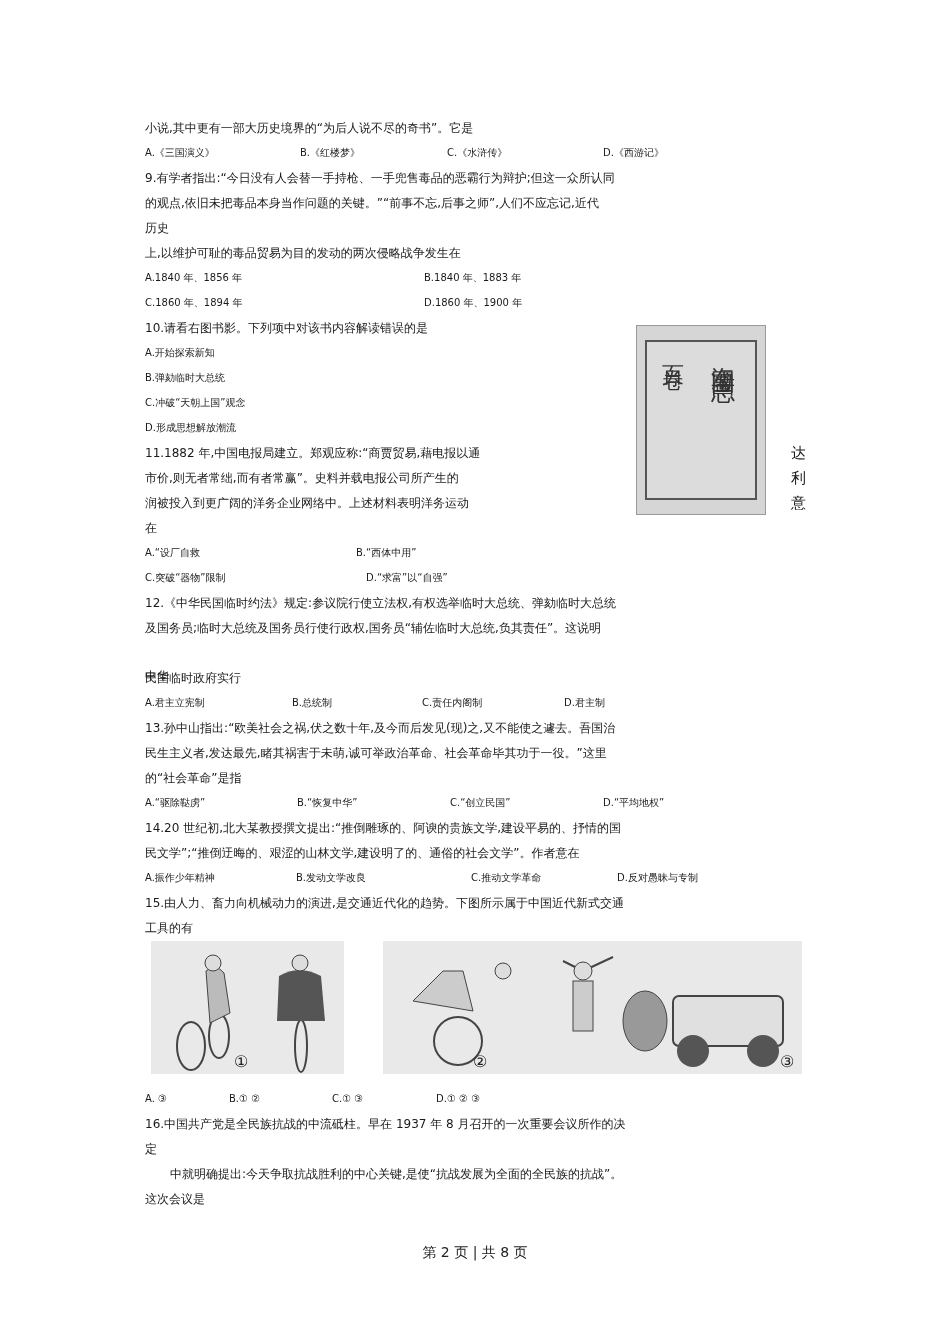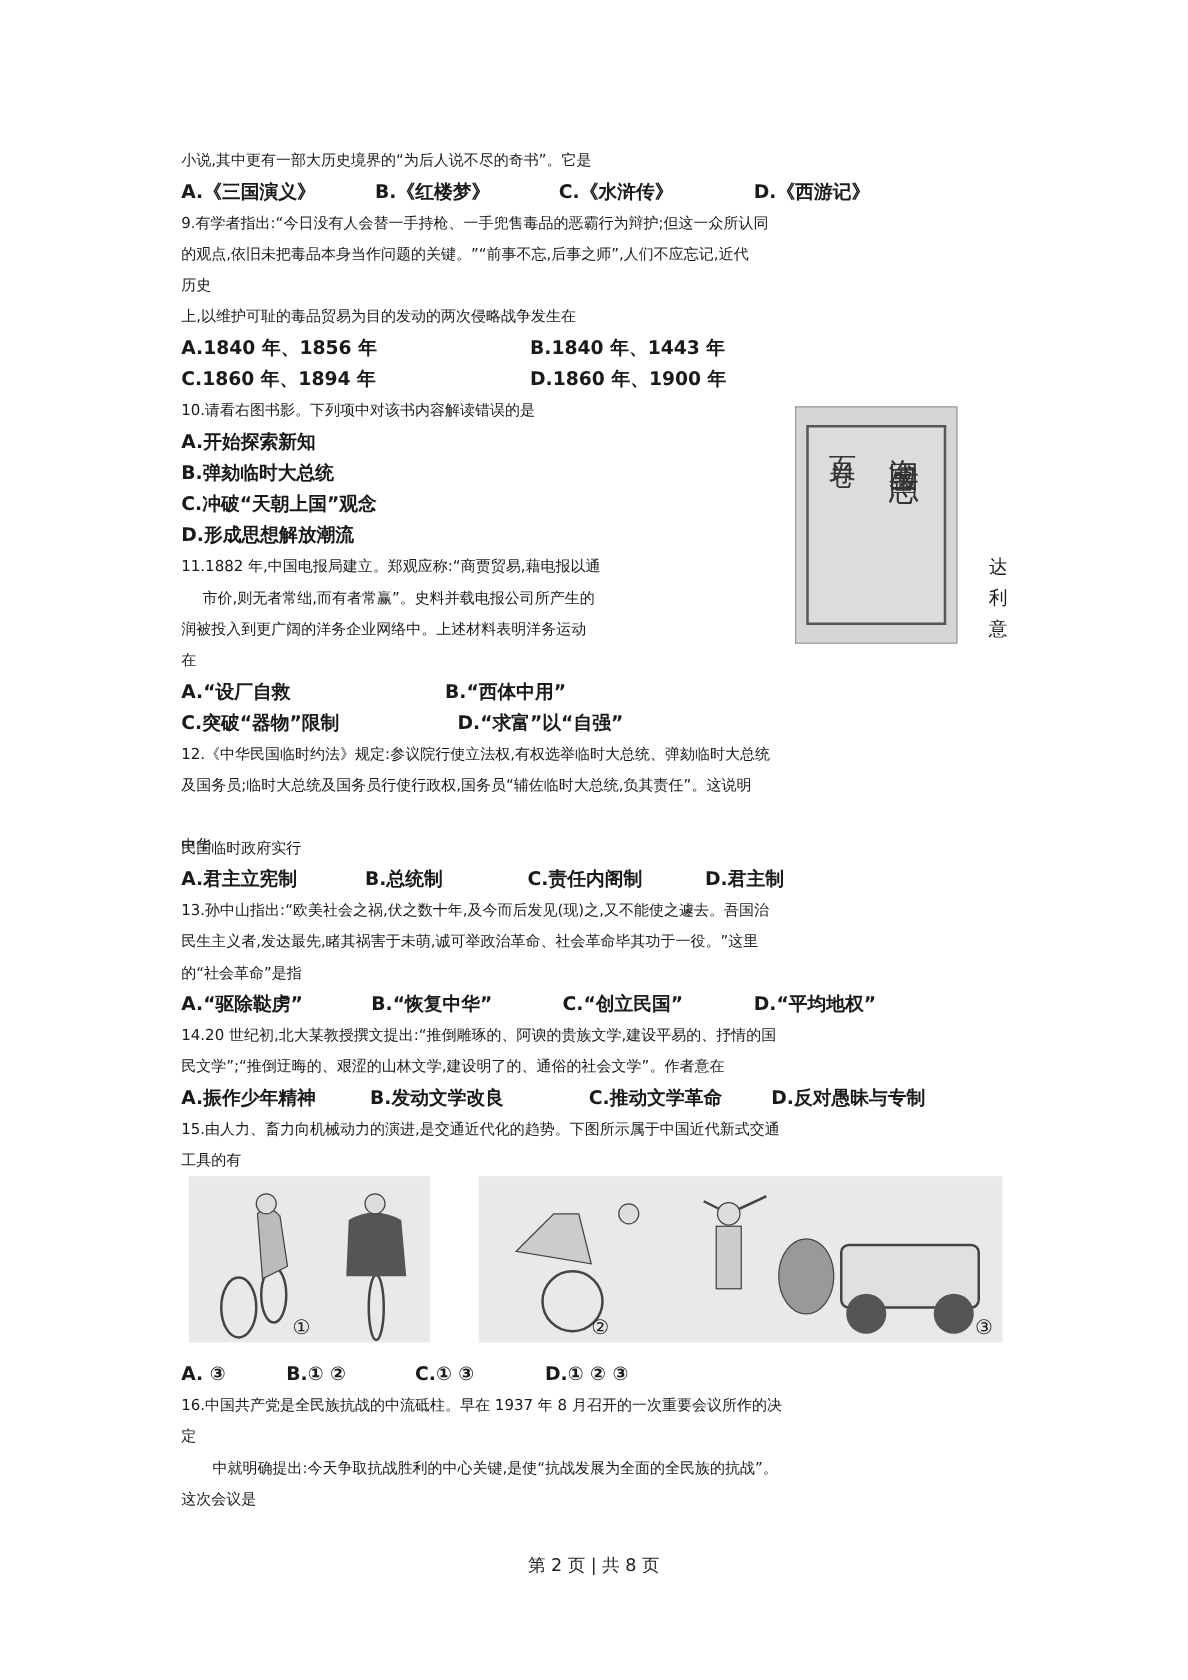--- a/index.html
+++ b/index.html
@@ -5,21 +5,21 @@
   html, body { margin: 0; padding: 0; background: #ffffff; }
   body {
     width: 950px; height: 1344px; position: relative; overflow: hidden;
     font-family: "DejaVu Sans", "Liberation Sans", sans-serif;
     color: #1a1a1a;
   }
   .line {
     position: absolute; left: 145px;
     font-size: 12px; line-height: 24px; white-space: nowrap;
   }
-  .opt { position: absolute; font-size: 15px; line-height: 24px; white-space: nowrap; font-weight: bold; }
+  .opt { position: absolute; font-size: 10px; line-height: 24px; white-space: nowrap; }
   .rchar { position: absolute; left: 791px; font-size: 15px; line-height: 24px; }
   .book {
     position: absolute; left: 636px; top: 325px; width: 130px; height: 190px;
     background: #d6d6d6; border: 1px solid #9a9a9a; box-sizing: border-box;
   }
   .book .frame {
     position: absolute; left: 8px; top: 14px; right: 8px; bottom: 14px;
     border: 2px solid #555; background: #dcdcdc;
   }
   .book .col {
@@ -50,39 +50,39 @@
 <div class="opt" style="left:145px;top:141px;">A.《三国演义》</div>
 <div class="opt" style="left:300px;top:141px;text-align:right;">B.《红楼梦》</div>
 <div class="opt" style="left:447px;top:141px;">C.《水浒传》</div>
 <div class="opt" style="left:603px;top:141px;">D.《西游记》</div>
 
 <div class="line" style="top:166px;">9.有学者指出:“今日没有人会替一手持枪、一手兜售毒品的恶霸行为辩护;但这一众所认同</div>
 <div class="line" style="top:191px;">的观点,依旧未把毒品本身当作问题的关键。”“前事不忘,后事之师”,人们不应忘记,近代</div>
 <div class="line" style="top:216px;">历史</div>
 <div class="line" style="top:241px;text-align:right;">上,以维护可耻的毒品贸易为目的发动的两次侵略战争发生在</div>
 <div class="opt" style="left:145px;top:266px;">A.1840 年、1856 年</div>
-<div class="opt" style="left:424px;top:266px;">B.1840 年、1443 年</div>
+<div class="opt" style="left:424px;top:266px;">B.1840 年、1883 年</div>
 <div class="opt" style="left:145px;top:291px;">C.1860 年、1894 年</div>
 <div class="opt" style="left:424px;top:291px;">D.1860 年、1900 年</div>
 
 <div class="line" style="top:316px;">10.请看右图书影。下列项中对该书内容解读错误的是</div>
 <div class="opt" style="left:145px;top:341px;">A.开始探索新知</div>
 <div class="opt" style="left:145px;top:366px;">B.弹劾临时大总统</div>
 <div class="opt" style="left:145px;top:391px;">C.冲破“天朝上国”观念</div>
 <div class="opt" style="left:145px;top:416px;">D.形成思想解放潮流</div>
 
 <div class="book">
   <div class="frame">
     <div class="col right">海國圖志</div>
     <div class="col left">百卷</div>
   </div>
 </div>
 
 <div class="line" style="top:441px;">11.1882 年,中国电报局建立。郑观应称:“商贾贸易,藉电报以通</div>
-<div class="line" style="top:466px;margin-left:17px;">市价,则无者常绌,而有者常赢”。史料并载电报公司所产生的</div>
+<div class="line" style="top:466px;">市价,则无者常绌,而有者常赢”。史料并载电报公司所产生的</div>
 <div class="line" style="top:491px;">润被投入到更广阔的洋务企业网络中。上述材料表明洋务运动</div>
 <div class="line" style="top:516px;">在</div>
 <div class="rchar" style="top:441px;">达</div>
 <div class="rchar" style="top:466px;">利</div>
 <div class="rchar" style="top:491px;">意</div>
 <div class="opt" style="left:145px;top:541px;">A.“设厂自救</div>
 <div class="opt" style="left:356px;top:541px;">B.“西体中用”</div>
 <div class="opt" style="left:145px;top:566px;">C.突破“器物”限制</div>
 <div class="opt" style="left:366px;top:566px;">D.“求富”以“自强”</div>
 

